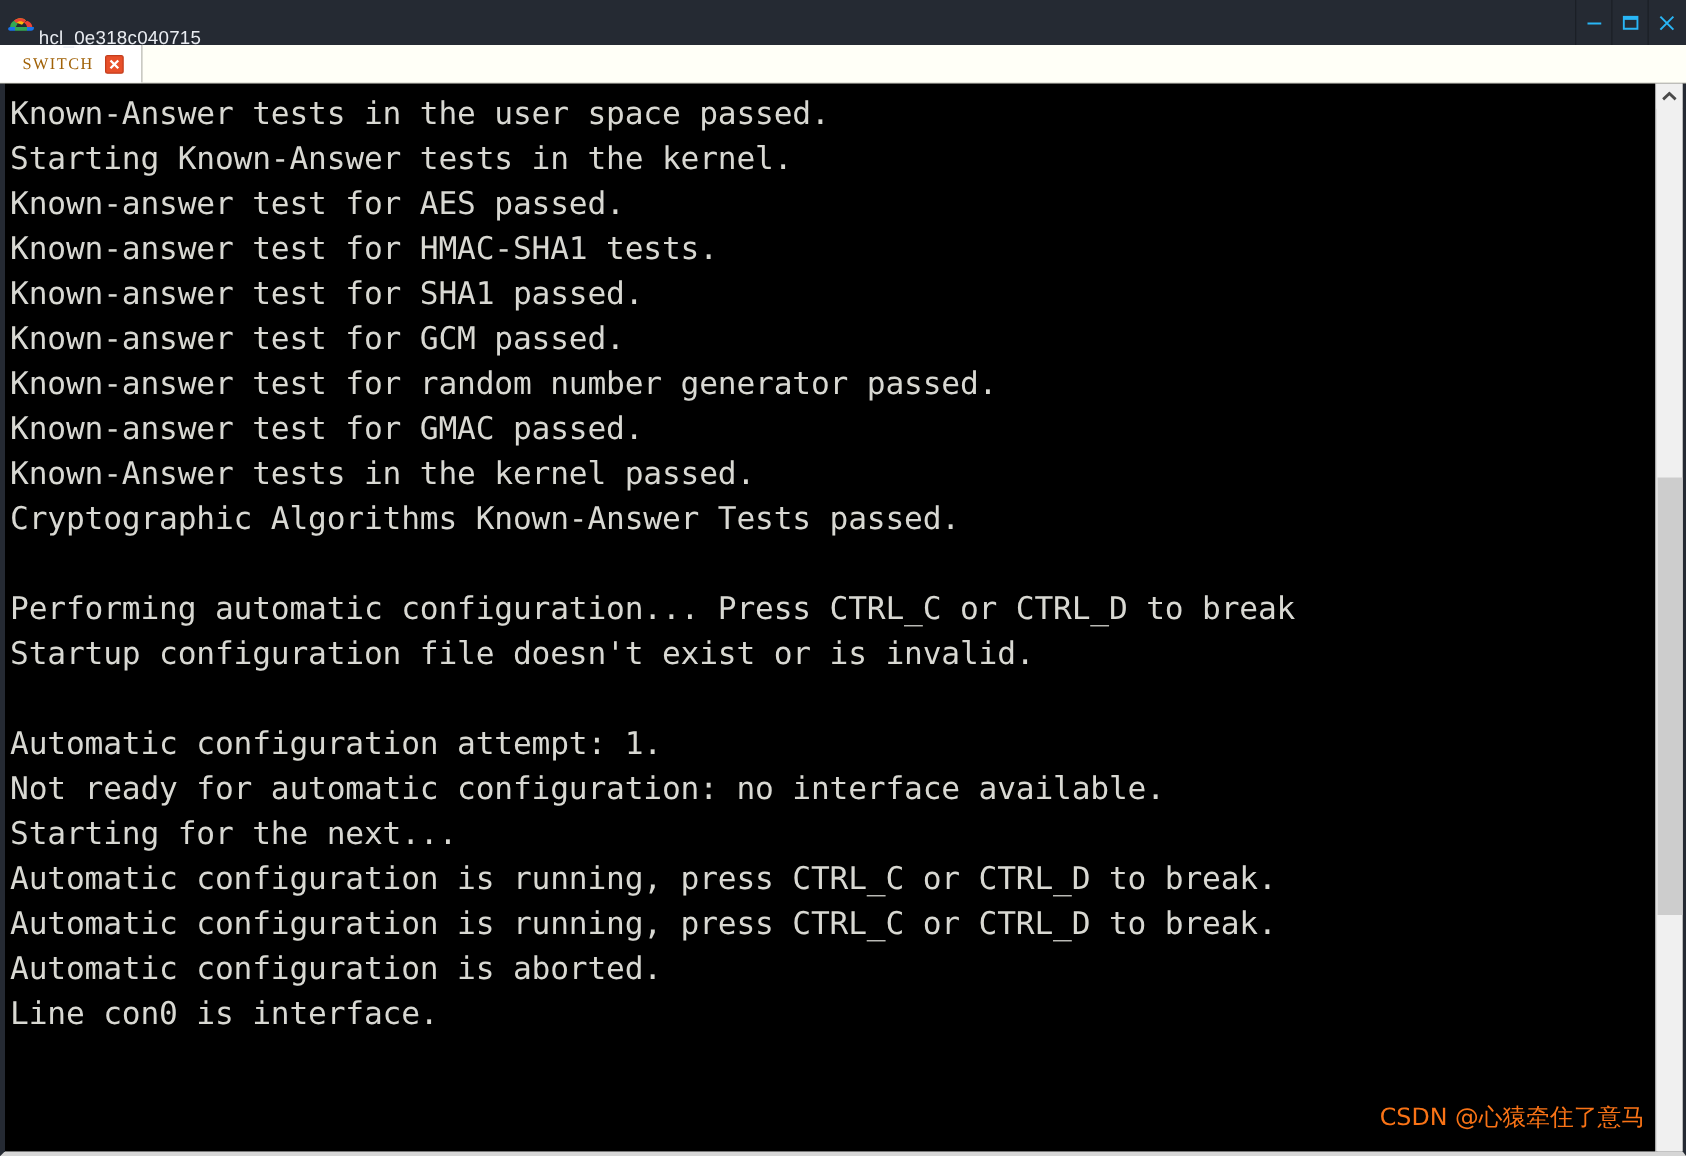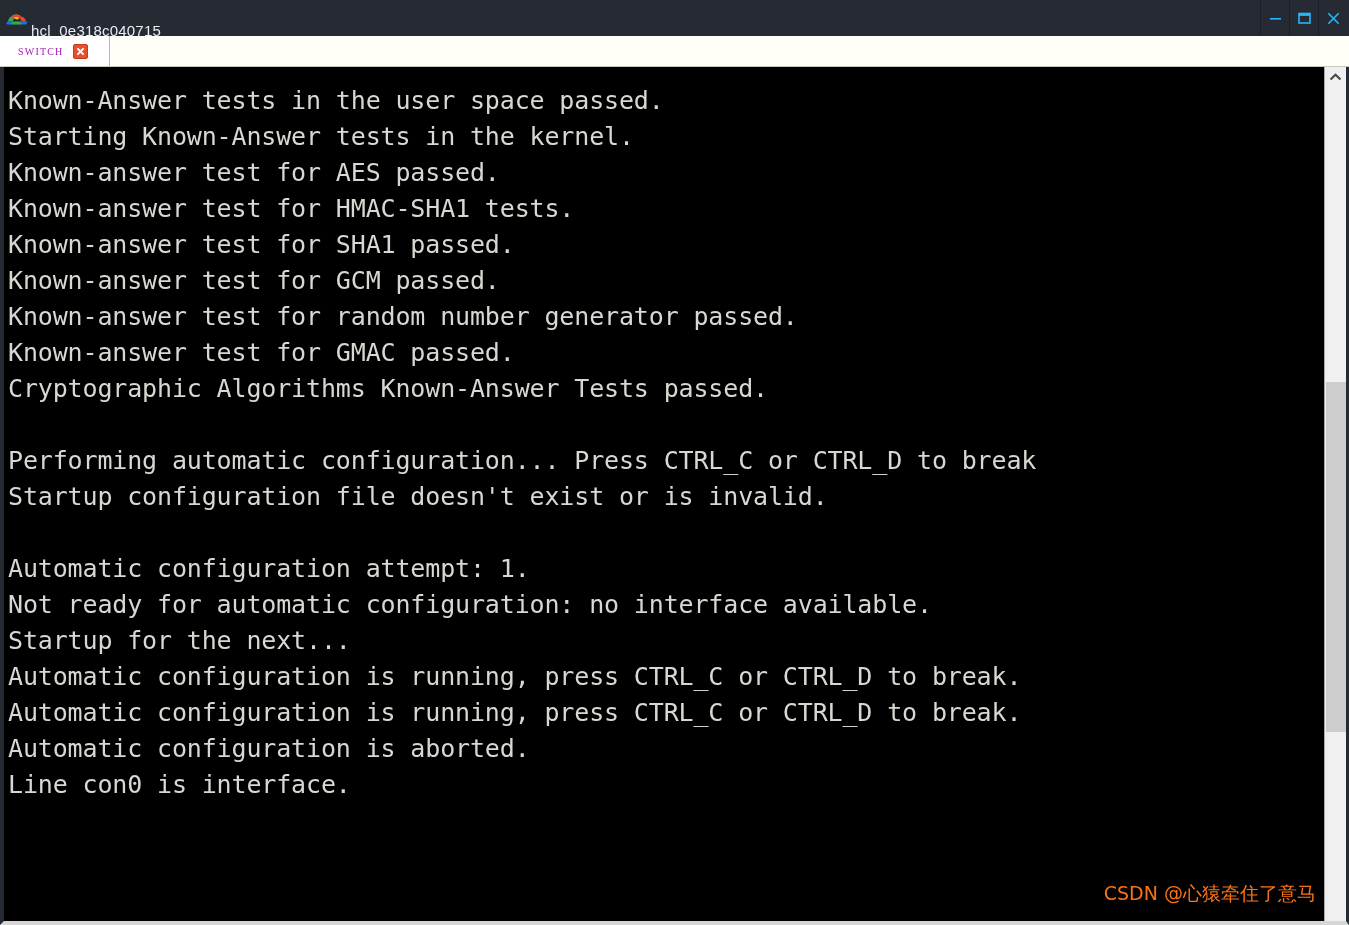--- a/index.html
+++ b/index.html
@@ -84,22 +84,22 @@
     padding: 0 14px 0 18px;
     display: flex;
     align-items: center;
     gap: 9px;
     background: #ffffff;
     border-right: 1px solid #b9b9b0;
     box-sizing: border-box;
   }
   .tab-label {
     font-family: "Liberation Serif", serif;
-    font-size: 10px;
-    color: #a21caf;
+    font-size: 13px;
+    color: #a16207;
     letter-spacing: 1.2px;
     font-weight: 400;
     white-space: nowrap;
   }
   .tab-close {
     width: 15px;
     height: 15px;
     background: #e8502a;
     border: 1px solid #c33d1c;
     border-radius: 2px;
@@ -120,21 +120,21 @@
     border-bottom: 4px solid #d6d6d6;
     box-sizing: border-box;
     position: relative;
     min-height: 0;
   }
   .term-screen {
     flex: 1 1 auto;
     background: #000000;
     position: relative;
     overflow: hidden;
-    padding: 16px 0 0 0;
+    padding: 6px 0 0 0;
   }
   .term-line {
     font-family: "DejaVu Sans Mono", "Liberation Mono", monospace;
     font-size: 25px;
     line-height: 36px;
     color: #d8d8d2;
     white-space: pre;
     padding-left: 4px;
     letter-spacing: -0.15px;
     height: 36px;
@@ -246,28 +246,29 @@
   <div class="term-wrap">
     <div class="term-screen">
       <div class="term-line">Known-Answer tests in the user space passed.</div>
       <div class="term-line">Starting Known-Answer tests in the kernel.</div>
       <div class="term-line">Known-answer test for AES passed.</div>
       <div class="term-line">Known-answer test for HMAC-SHA1 tests.</div>
       <div class="term-line">Known-answer test for SHA1 passed.</div>
       <div class="term-line">Known-answer test for GCM passed.</div>
       <div class="term-line">Known-answer test for random number generator passed.</div>
       <div class="term-line">Known-answer test for GMAC passed.</div>
+      <div class="term-line">Known-Answer tests in the kernel passed.</div>
       <div class="term-line">Cryptographic Algorithms Known-Answer Tests passed.</div>
       <div class="term-line blank"></div>
       <div class="term-line">Performing automatic configuration... Press CTRL_C or CTRL_D to break</div>
       <div class="term-line">Startup configuration file doesn't exist or is invalid.</div>
       <div class="term-line blank"></div>
       <div class="term-line">Automatic configuration attempt: 1.</div>
       <div class="term-line">Not ready for automatic configuration: no interface available.</div>
-      <div class="term-line">Startup for the next...</div>
+      <div class="term-line">Starting for the next...</div>
       <div class="term-line">Automatic configuration is running, press CTRL_C or CTRL_D to break.</div>
       <div class="term-line">Automatic configuration is running, press CTRL_C or CTRL_D to break.</div>
       <div class="term-line">Automatic configuration is aborted.</div>
       <div class="term-line">Line con0 is interface.</div>
     </div>
 
     <div class="scrollbar">
       <div class="sb-arrow">
         <div>
           <svg width="13" height="9" viewBox="0 0 13 9">

